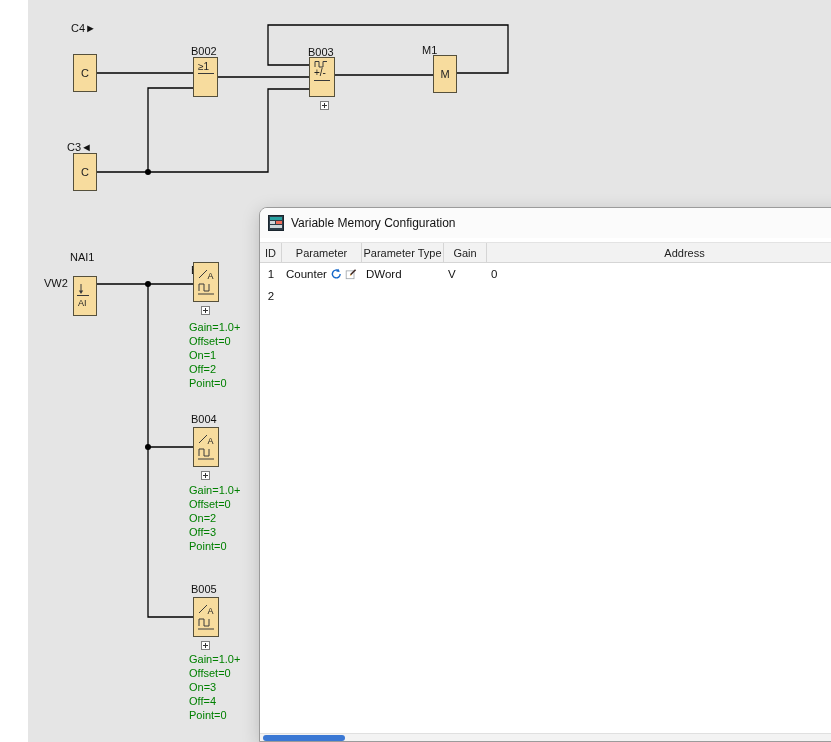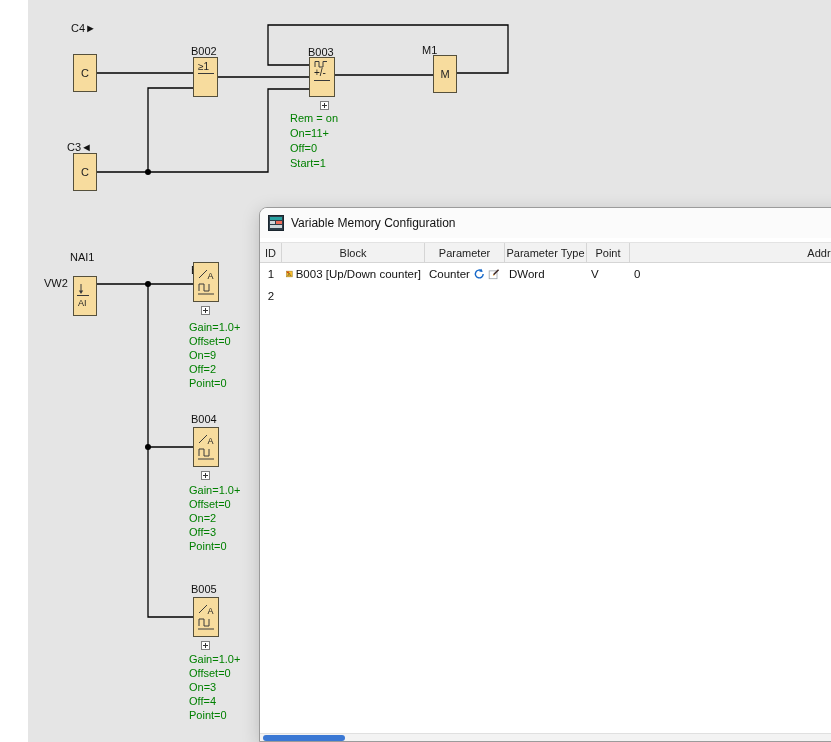--- a/index.html
+++ b/index.html
@@ -78,26 +78,20 @@
       <polyline points="1,7 1,1.5 5,1.5 5,7 9,7 9,1.5 13,1.5" fill="none" stroke="#3a3a3a"></polyline>
     </svg>
     <span class="cnt-sym">+/-</span>
     <div class="hline"></div>
   </div>
   <svg class="expand" style="left:292px;top:101px" width="9" height="9">
     <rect x="0.5" y="0.5" width="8" height="8" fill="#fff" stroke="#7f7f7f"></rect>
     <line x1="2" y1="4.5" x2="7" y2="4.5" stroke="#333"></line>
       <line x1="4.5" y1="2" x2="4.5" y2="7" stroke="#333"></line>
   </svg>
-  <div class="gparams lh15" style="left:262px;top:111px">
-    <div>Rem = on</div>
-    <div>On=11+</div>
-    <div>Off=0</div>
-    <div>Start=1</div>
-  </div>
 
   <div class="blk-label" style="left:394px;top:44px">M1</div>
   <div class="blk" style="left:405px;top:55px;width:24px;height:38px">
     <span class="sym">M</span>
   </div>
 
   <div class="blk-label" style="left:39px;top:141px">C3◄</div>
   <div class="blk" style="left:45px;top:153px;width:24px;height:38px">
     <span class="sym">C</span>
   </div>
@@ -123,21 +117,21 @@
     </svg>
   </div>
   <svg class="expand" style="left:173px;top:306px" width="9" height="9">
     <rect x="0.5" y="0.5" width="8" height="8" fill="#fff" stroke="#7f7f7f"></rect>
     <line x1="2" y1="4.5" x2="7" y2="4.5" stroke="#333"></line>
       <line x1="4.5" y1="2" x2="4.5" y2="7" stroke="#333"></line>
   </svg>
   <div class="gparams lh14" style="left:161px;top:320px">
     <div>Gain=1.0+</div>
     <div>Offset=0</div>
-    <div>On=9</div>
+    <div>On=1</div>
     <div>Off=2</div>
     <div>Point=0</div>
   </div>
 
   <div class="blk-label" style="left:163px;top:413px">B004</div>
   <div class="blk" style="left:165px;top:427px;width:26px;height:40px">
     <svg width="20" height="28" viewBox="0 0 20 28">
       <line x1="3" y1="10" x2="11" y2="2" stroke="#3a3a3a"></line>
       <text x="11.5" y="10.5" font-size="9">A</text>
       <polyline points="3,23 3,16 8,16 8,23 13,23 13,16" fill="none" stroke="#3a3a3a"></polyline>
@@ -187,37 +181,28 @@
         <rect x="2" y="6" width="5" height="3" fill="#cfd8dc"></rect>
         <rect x="8" y="6" width="6" height="3" fill="#ef6c5a"></rect>
         <rect x="2" y="10" width="12" height="3" fill="#cfd8dc"></rect>
       </svg>
       <span class="title-text">Variable Memory Configuration</span>
     </div>
 
     <div class="vm-table">
       <div class="thead">
         <div class="th" style="width:22px">ID</div>
-        <div class="th" style="width:143px">Block</div>
         <div class="th" style="width:80px">Parameter</div>
         <div class="th" style="width:82px">Parameter Type</div>
-        <div class="th" style="width:43px">Point</div>
+        <div class="th" style="width:43px">Gain</div>
         <div class="th" style="width:396px">Address</div>
       </div>
 
       <div class="tr">
         <div class="td td-id" style="width:22px">1</div>
-        <div class="td" style="width:143px">
-          <svg width="14" height="14" viewBox="0 0 14 14">
-            <rect x="1" y="1" width="12" height="12" fill="#fbc02d" stroke="#8a6d1a"></rect>
-            <rect x="2" y="2" width="4" height="3" fill="#d84315"></rect>
-            <polyline points="3,10 5,10 5,6 8,6 8,10 11,10" fill="none" stroke="#333"></polyline>
-          </svg>
-          <span>B003 [Up/Down counter]</span>
-        </div>
         <div class="td" style="width:80px">
           <span>Counter</span>
           <svg width="16" height="16" viewBox="0 0 16 16">
             <path d="M13 8 a5 5 0 1 1 -1.6 -3.7" fill="none" stroke="#1668c9" stroke-width="1.8"></path>
             <polygon points="10.6,1.2 12.4,5.6 7.9,4.9" fill="#1668c9"></polygon>
           </svg>
           <svg width="16" height="16" viewBox="0 0 16 16">
             <rect x="1.5" y="4" width="10" height="10" fill="#fff" stroke="#9aa0a6"></rect>
             <line x1="13.5" y1="2.5" x2="7" y2="9" stroke="#3e2723" stroke-width="2"></line>
             <polygon points="6,10.5 8.1,9.7 7.3,8.4" fill="#f9a825"></polygon>

